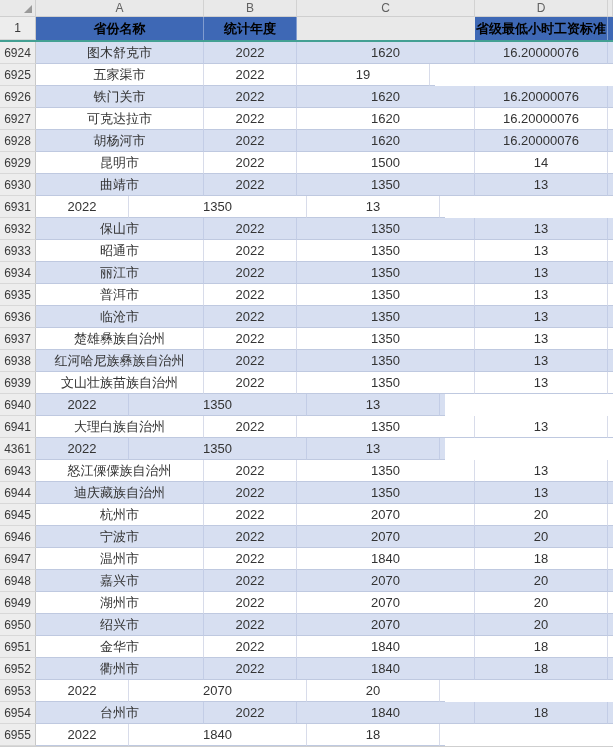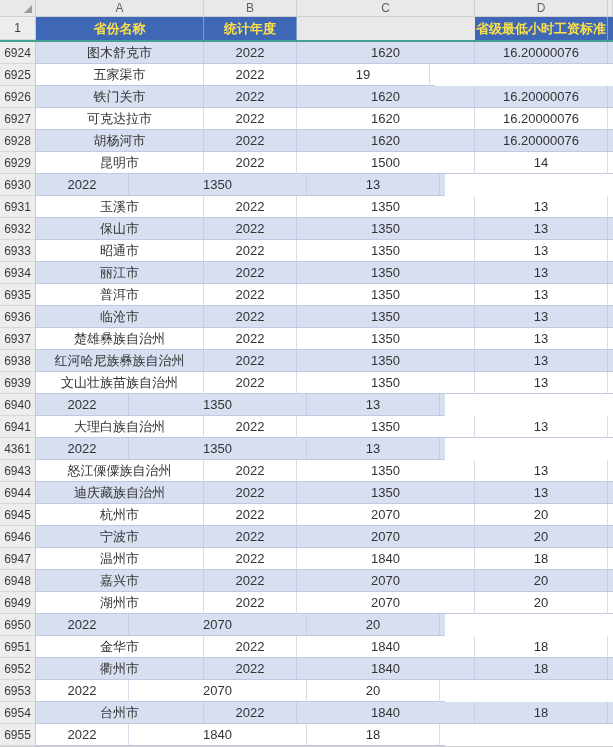--- a/index.html
+++ b/index.html
@@ -30,21 +30,21 @@
 
   
   .hrow { display:flex; height:23px; flex:0 0 auto; }
   .hrow .rownum {
     width:36px; background:#ededed; color:#3a3a3a; font-size:12px;
     display:flex; align-items:center; justify-content:center;
     border-right:1px solid #c9c9c9; border-bottom:1px solid #d6d6d6;
   }
   .hcell {
     display:flex; align-items:center; justify-content:center;
-    color:#fde047; font-weight:bold; font-size:13px; letter-spacing:0;
+    color:#000000; font-weight:bold; font-size:13px; letter-spacing:0;
     border-right:1px solid rgba(255,255,255,0.35);
     white-space:nowrap; overflow:hidden;
   }
   .hcell:last-child { border-right:none; }
 
   
   .freezeline { height:2px; flex:0 0 auto; }
 
   
   .grid { flex:1 1 auto; display:flex; flex-direction:column; background:#ffffff; }
@@ -134,28 +134,28 @@
       <div class="row">
         <div class="rownum">6929</div>
         <div class="cell w-a">昆明市</div>
         <div class="cell w-b">2022</div>
         <div class="cell w-c">1500</div>
         <div class="cell w-d">14</div>
         <div class="cell w-e last"></div>
       </div>
       <div class="row band">
         <div class="rownum">6930</div>
+        <div class="cell w-a">曲靖市</div>
         <div class="cell w-b">2022</div>
         <div class="cell w-c">1350</div>
         <div class="cell w-d">13</div>
         <div class="cell w-e last"></div>
       </div>
       <div class="row">
         <div class="rownum">6931</div>
-        <div class="cell w-a">玉溪市</div>
         <div class="cell w-b">2022</div>
         <div class="cell w-c">1350</div>
         <div class="cell w-d">13</div>
         <div class="cell w-e last"></div>
       </div>
       <div class="row band">
         <div class="rownum">6932</div>
         <div class="cell w-a">保山市</div>
         <div class="cell w-b">2022</div>
         <div class="cell w-c">1350</div>
@@ -291,20 +291,21 @@
       <div class="row">
         <div class="rownum">6949</div>
         <div class="cell w-a">湖州市</div>
         <div class="cell w-b">2022</div>
         <div class="cell w-c">2070</div>
         <div class="cell w-d">20</div>
         <div class="cell w-e last"></div>
       </div>
       <div class="row band">
         <div class="rownum">6950</div>
+        <div class="cell w-a">绍兴市</div>
         <div class="cell w-b">2022</div>
         <div class="cell w-c">2070</div>
         <div class="cell w-d">20</div>
         <div class="cell w-e last"></div>
       </div>
       <div class="row">
         <div class="rownum">6951</div>
         <div class="cell w-a">金华市</div>
         <div class="cell w-b">2022</div>
         <div class="cell w-c">1840</div>

